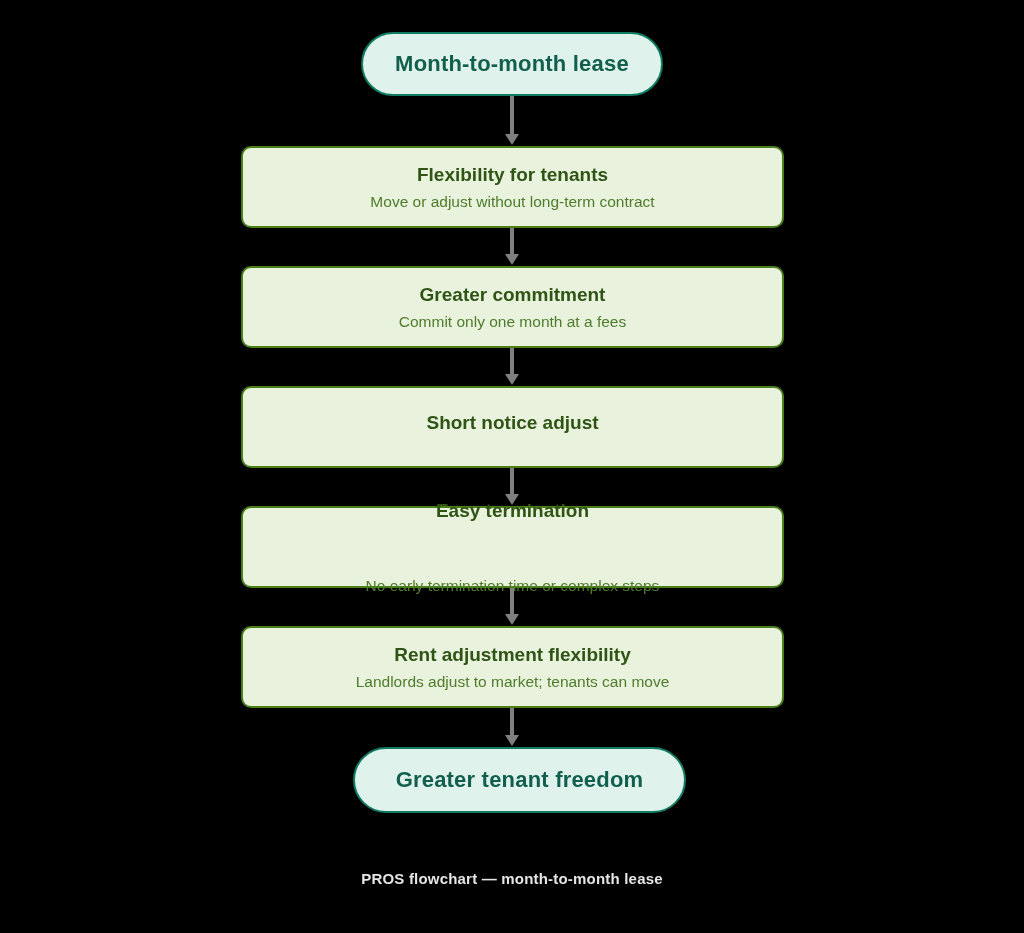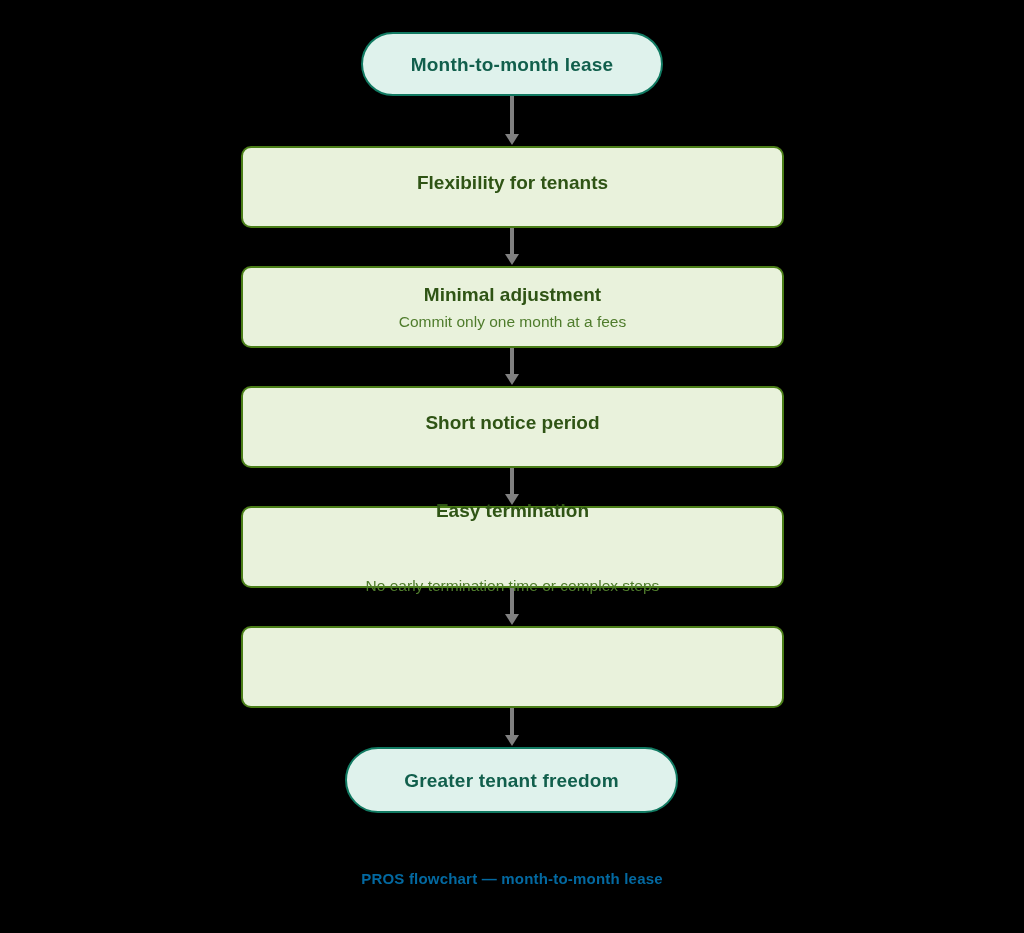--- a/index.html
+++ b/index.html
@@ -36,36 +36,36 @@
     background: #dff2ec;
     border: 2px solid #117a62;
     border-radius: 999px;
     display: flex;
     align-items: center;
     justify-content: center;
     text-align: center;
   }
   .terminal .t-label {
     color: #115f4c;
-    font-size: 19px;
+    font-size: 22px;
     font-weight: bold;
     letter-spacing: 0.2px;
     line-height: 1;
   }
 
   #terminal-start {
     position: absolute;
     left: 361px;
     top: 32px;
     width: 302px;
     height: 64px;
   }
   #terminal-end {
     position: absolute;
-    left: 345px;
+    left: 353px;
     top: 747px;
     width: 333px;
     height: 66px;
   }
 
   
   .process {
     position: absolute;
     left: 241px;
     width: 543px;
@@ -119,21 +119,21 @@
     border-top: 11px solid #808080;
   }
 
   
   #caption {
     position: absolute;
     left: 0;
     top: 870px;
     width: 1024px;
     text-align: center;
-    color: #0369a1;
+    color: #e5e5e5;
     font-size: 15px;
     font-weight: bold;
     letter-spacing: 0.2px;
   }
 </style>
 </head>
 <body>
 
 <div id="canvas">
 
@@ -143,57 +143,60 @@
       <span class="t-label">Month-to-month lease</span>
     </div>
 
     <div class="connector" style="top:96px;height:50px;">
       <div class="line" style="height:42px;"></div>
       <div class="head" style="top:38px;"></div>
     </div>
 
     <div class="process" style="top:146px;">
       <div class="p-title">Flexibility for tenants</div>
+      <div class="p-sub">Move or adjust without long-term contract</div>
     </div>
 
     <div class="connector" style="top:228px;height:38px;">
       <div class="line" style="height:30px;"></div>
       <div class="head" style="top:26px;"></div>
     </div>
 
     <div class="process" style="top:266px;">
-      <div class="p-title">Minimal adjustment</div>
+      <div class="p-title">Greater commitment</div>
       <div class="p-sub">Commit only one month at a fees</div>
     </div>
 
     <div class="connector" style="top:348px;height:38px;">
       <div class="line" style="height:30px;"></div>
       <div class="head" style="top:26px;"></div>
     </div>
 
     <div class="process" style="top:386px;">
-      <div class="p-title">Short notice period</div>
+      <div class="p-title">Short notice adjust</div>
     </div>
 
     <div class="connector" style="top:468px;height:38px;">
       <div class="line" style="height:30px;"></div>
       <div class="head" style="top:26px;"></div>
     </div>
 
     <div class="process" style="top:506px;gap:48px;">
       <div class="p-title">Easy termination</div>
       <div class="p-sub">No early termination time or complex steps</div>
     </div>
 
     <div class="connector" style="top:588px;height:38px;">
       <div class="line" style="height:30px;"></div>
       <div class="head" style="top:26px;"></div>
     </div>
 
     <div class="process" style="top:626px;">
+      <div class="p-title">Rent adjustment flexibility</div>
+      <div class="p-sub">Landlords adjust to market; tenants can move</div>
     </div>
 
     <div class="connector" style="top:708px;height:39px;">
       <div class="line" style="height:31px;"></div>
       <div class="head" style="top:27px;"></div>
     </div>
 
     <div class="terminal" id="terminal-end">
       <span class="t-label">Greater tenant freedom</span>
     </div>

